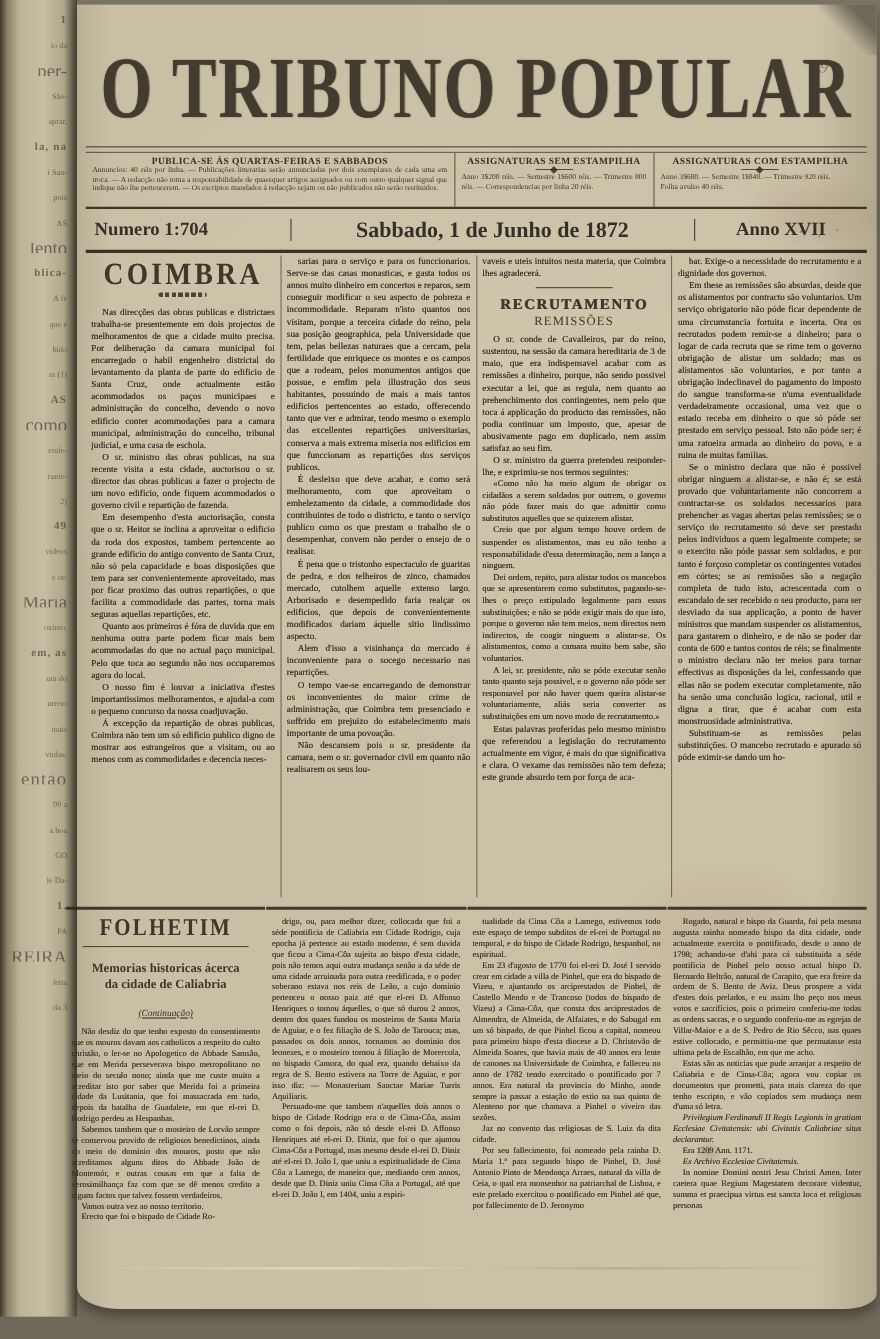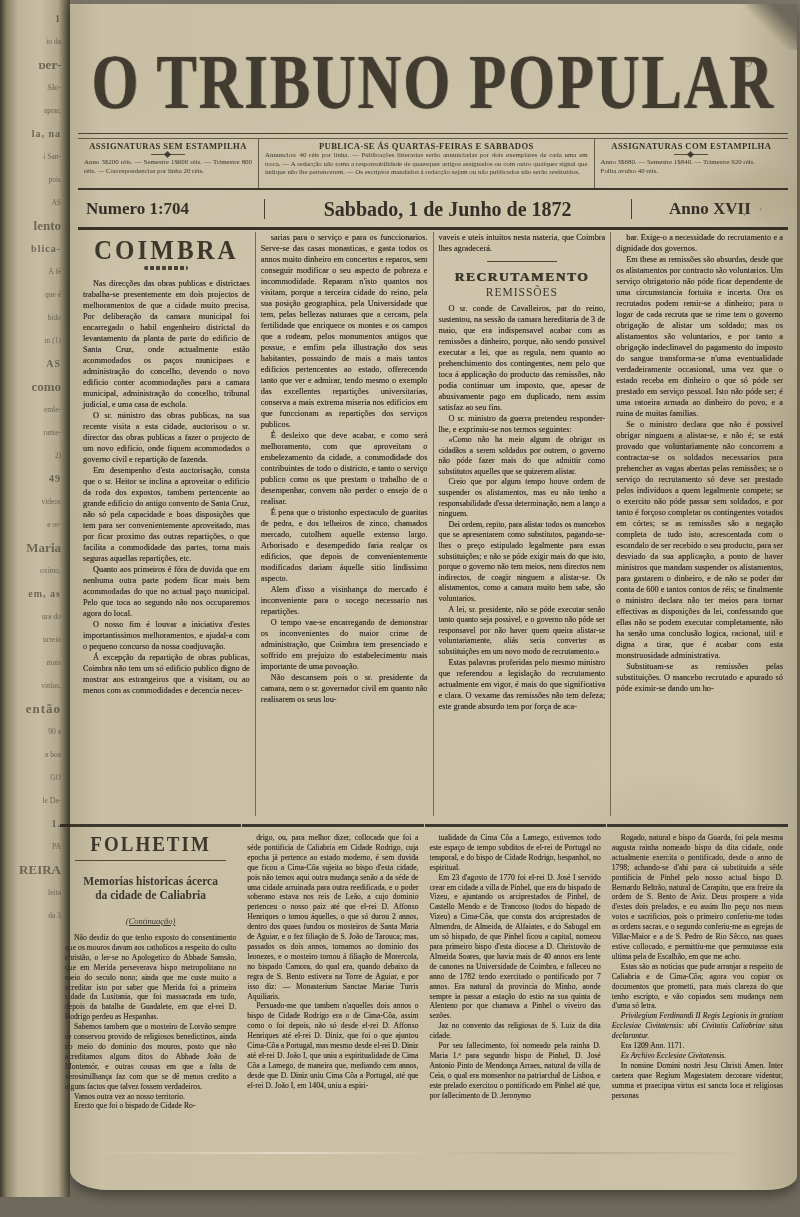--- a/index.html
+++ b/index.html
@@ -21,21 +21,21 @@
     box-shadow:0 6px 10px rgba(30,28,20,.45);}
   .corner-fold{position:absolute;right:0;top:0;width:64px;height:46px;
     background:linear-gradient(225deg,#6e695b 18px,rgba(110,105,91,.0) 40px);}
   
   .gutter{position:absolute;left:0;top:0;bottom:20px;width:70px;
     background:linear-gradient(90deg,#3f3a2e 0,#8d8368 7px,#bdb398 18px,#c7bda2 40px,#b0a68b 58px,#5e5947 67px,#4a4537 70px);
     overflow:hidden;}
   .frag{display:block;text-align:right;padding-right:9px;color:rgba(58,50,38,.62);
     font-size:7.5px;line-height:9px;margin-top:14px;white-space:nowrap;overflow:hidden;}
   .frag:nth-child(5n+1){font-size:10px;font-weight:bold;letter-spacing:1px;}
-  .frag:nth-child(7n+3){font-size:13px;font-weight:bold;}
+  .frag:nth-child(7n+3){font-size:17px;font-weight:normal;}
   
   .masthead{position:absolute;left:78px;right:12px;top:34px;height:96px;
     display:flex;align-items:center;justify-content:center;}
   .masthead h1{margin:0;font-size:61px;font-weight:bold;letter-spacing:2px;
     transform:scale(.99,1.3);color:#423c30;white-space:nowrap;
     text-shadow:0 0 1px rgba(62,54,42,.8),1px 0 0 rgba(62,54,42,.35);}
   .pencil{position:absolute;top:54px;right:48px;font-size:15px;color:rgba(72,62,46,.5);
     font-style:italic;transform:rotate(8deg);}
   .inkdots{position:absolute;top:205px;right:30px;width:46px;height:14px;
     background:radial-gradient(3px 2px at 10% 40%, rgba(50,42,30,.55), transparent 70%),
@@ -151,28 +151,28 @@
 
   <div class="masthead">
     <h1>O TRIBUNO POPULAR</h1>
   </div>
   <div class="pencil">9</div>
   <div class="inkdots"></div>
 
   <div class="rule-double"></div>
 
   <div class="header-band">
+    <div class="hcell c">
+      <div class="htitle">PUBLICA-SE ÁS QUARTAS-FEIRAS E SABBADOS</div>
+      <div class="hbody">Annuncios: 40 réis por linha. — Publicações litterarias serão annunciadas por dois exemplares de cada uma em troca. — A redacção não toma a responsabilidade de quaesquer artigos assignados ou com outro qualquer signal que indique não lhe pertencerem. — Os escriptos mandados á redacção sejam ou não publicados não serão restituidos.</div>
+    </div>
     <div class="hcell l">
       <div class="htitle">ASSIGNATURAS SEM ESTAMPILHA</div>
       <div class="orn"></div>
       <div class="hbody">Anno 3$200 réis. — Semestre 1$600 réis. — Trimestre 800 réis. — Correspondencias por linha 20 réis.</div>
-    </div>
-    <div class="hcell c">
-      <div class="htitle">PUBLICA-SE ÁS QUARTAS-FEIRAS E SABBADOS</div>
-      <div class="hbody">Annuncios: 40 réis por linha. — Publicações litterarias serão annunciadas por dois exemplares de cada uma em troca. — A redacção não toma a responsabilidade de quaesquer artigos assignados ou com outro qualquer signal que indique não lhe pertencerem. — Os escriptos mandados á redacção sejam ou não publicados não serão restituidos.</div>
     </div>
     <div class="hcell r">
       <div class="htitle">ASSIGNATURAS COM ESTAMPILHA</div>
       <div class="orn"></div>
       <div class="hbody">Anno 3$680. — Semestre 1$840. — Trimestre 920 réis.</div>
       <div class="hbody">Folha avulso 40 réis.</div>
     </div>
   </div>
 
   <div class="date-band">

